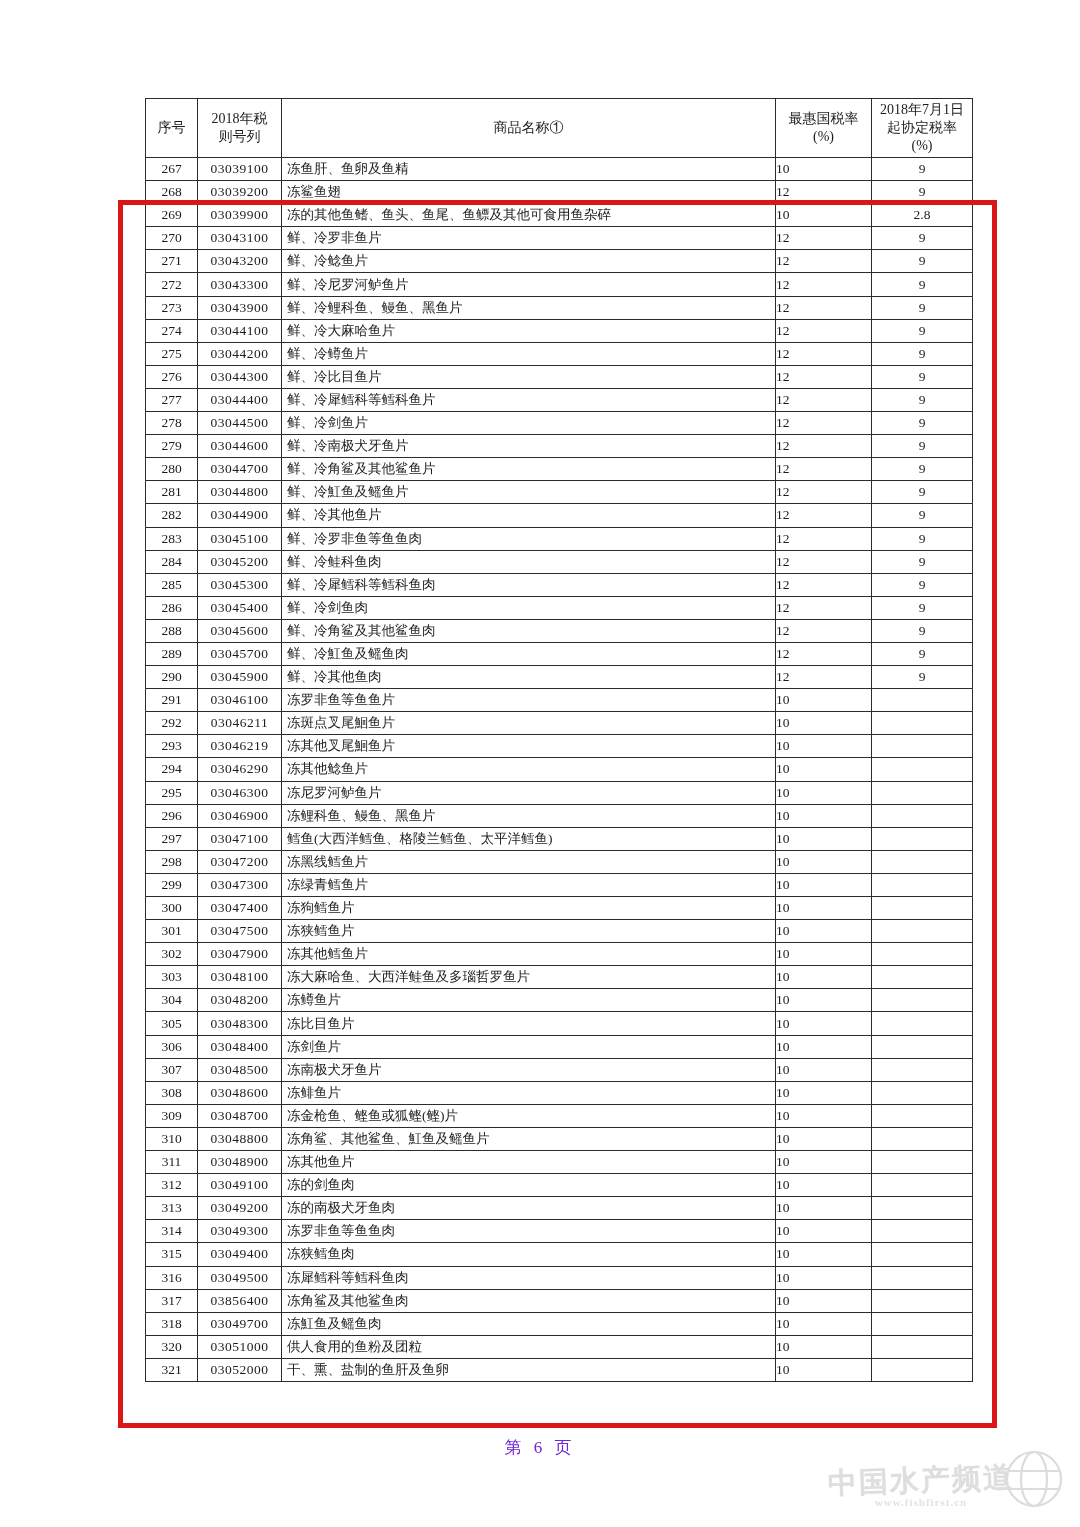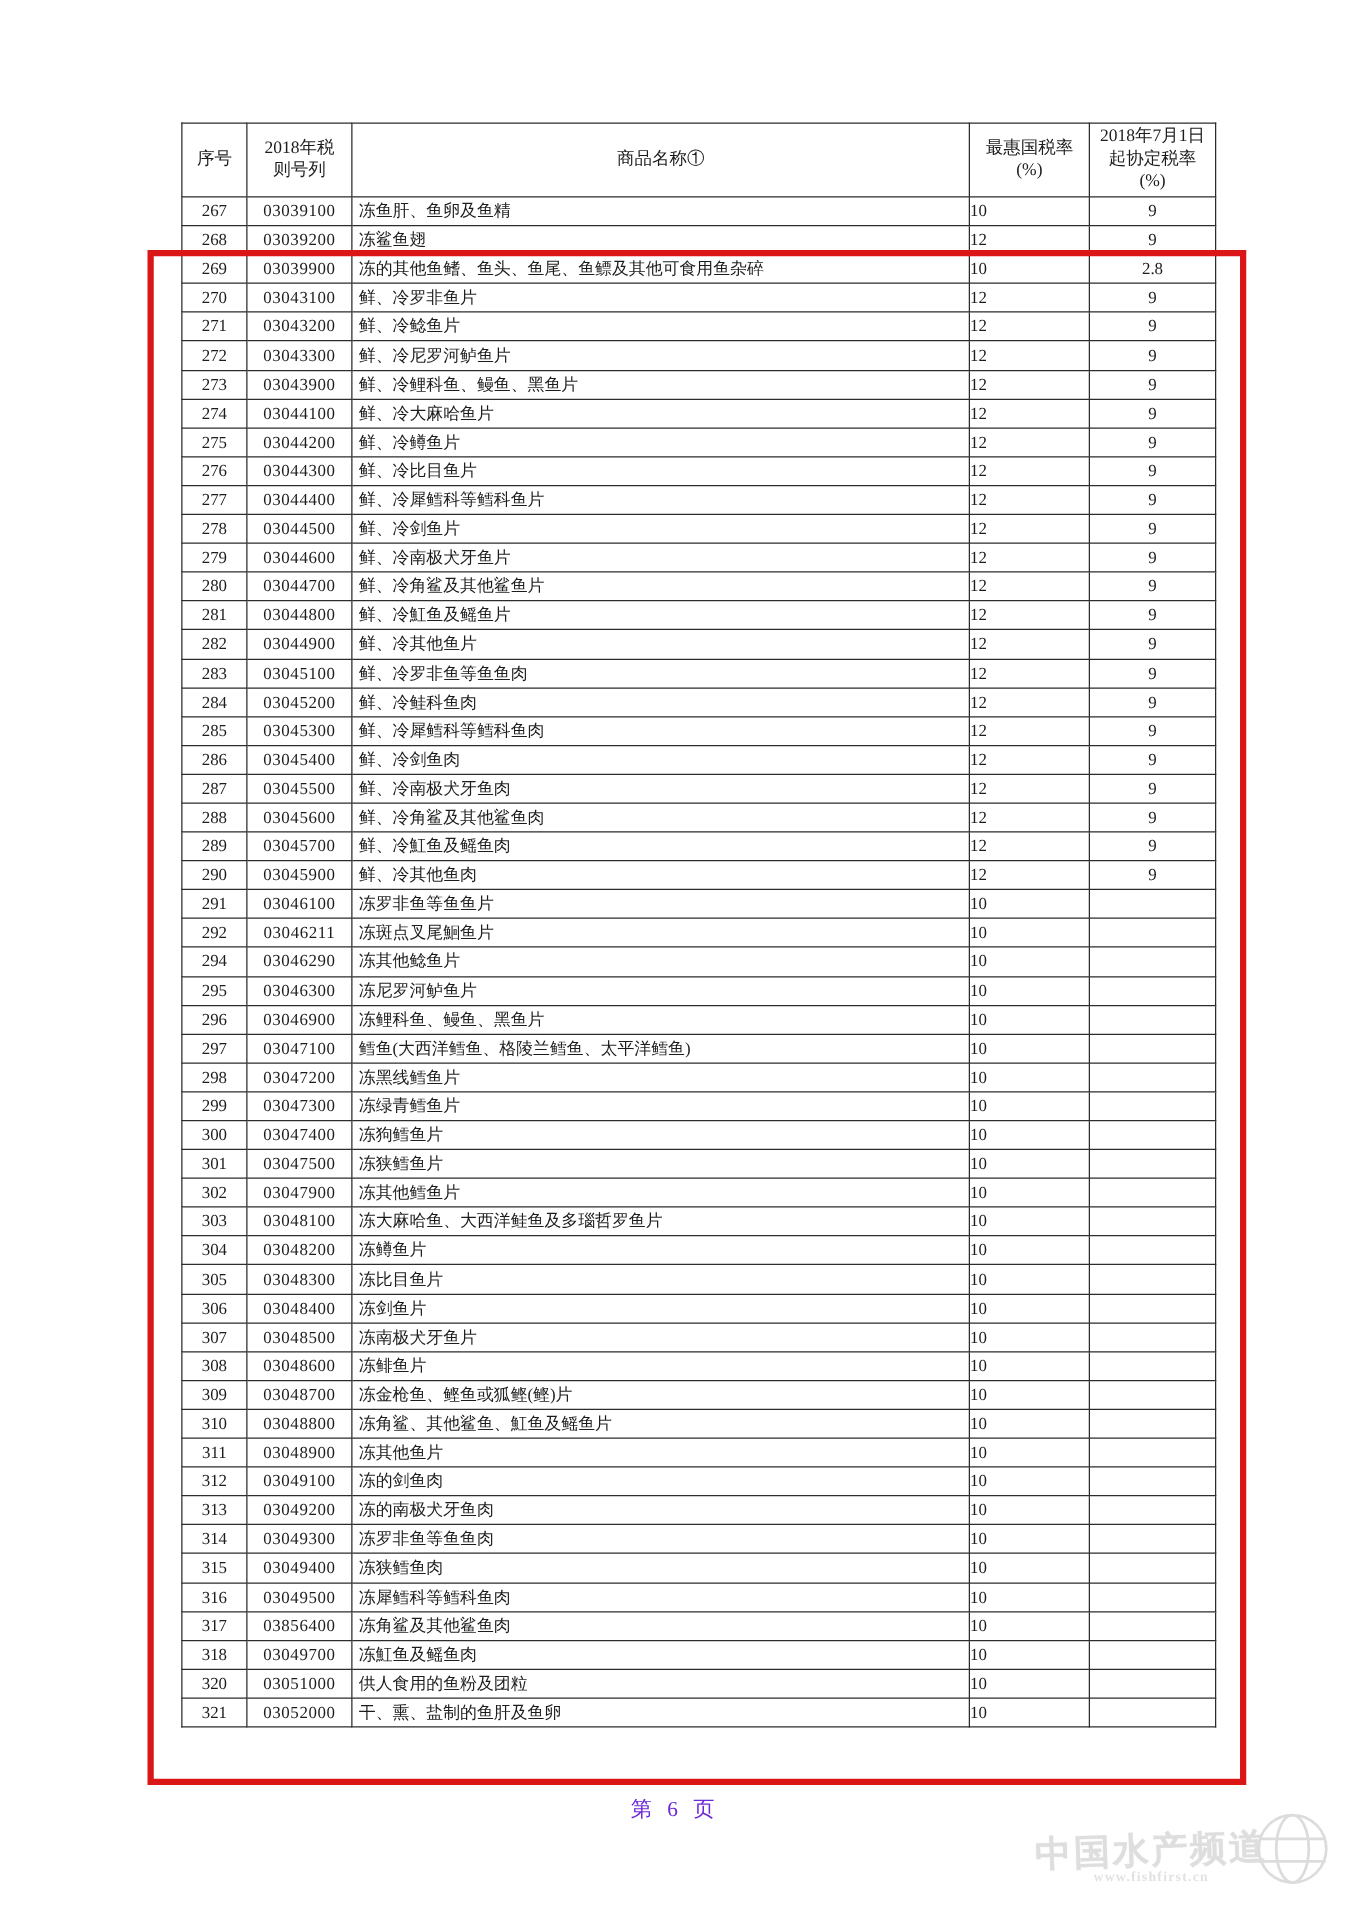--- a/index.html
+++ b/index.html
@@ -260,27 +260,20 @@
         <td class="c-agr">9</td>
       </tr>
         <tr>
         <td class="c-serial">286</td>
         <td class="c-code">03045400</td>
         <td class="c-name">鲜、冷剑鱼肉</td>
         <td class="c-mfn">12</td>
         <td class="c-agr">9</td>
       </tr>
         <tr>
-        <td class="c-serial">287</td>
-        <td class="c-code">03045500</td>
-        <td class="c-name">鲜、冷南极犬牙鱼肉</td>
-        <td class="c-mfn">12</td>
-        <td class="c-agr">9</td>
-      </tr>
-        <tr>
         <td class="c-serial">288</td>
         <td class="c-code">03045600</td>
         <td class="c-name">鲜、冷角鲨及其他鲨鱼肉</td>
         <td class="c-mfn">12</td>
         <td class="c-agr">9</td>
       </tr>
         <tr>
         <td class="c-serial">289</td>
         <td class="c-code">03045700</td>
         <td class="c-name">鲜、冷魟鱼及鳐鱼肉</td>
@@ -298,20 +291,27 @@
         <td class="c-serial">291</td>
         <td class="c-code">03046100</td>
         <td class="c-name">冻罗非鱼等鱼鱼片</td>
         <td class="c-mfn">10</td>
         <td class="c-agr"></td>
       </tr>
         <tr>
         <td class="c-serial">292</td>
         <td class="c-code">03046211</td>
         <td class="c-name">冻斑点叉尾鮰鱼片</td>
+        <td class="c-mfn">10</td>
+        <td class="c-agr"></td>
+      </tr>
+        <tr>
+        <td class="c-serial">293</td>
+        <td class="c-code">03046219</td>
+        <td class="c-name">冻其他叉尾鮰鱼片</td>
         <td class="c-mfn">10</td>
         <td class="c-agr"></td>
       </tr>
         <tr>
         <td class="c-serial">294</td>
         <td class="c-code">03046290</td>
         <td class="c-name">冻其他鲶鱼片</td>
         <td class="c-mfn">10</td>
         <td class="c-agr"></td>
       </tr>

